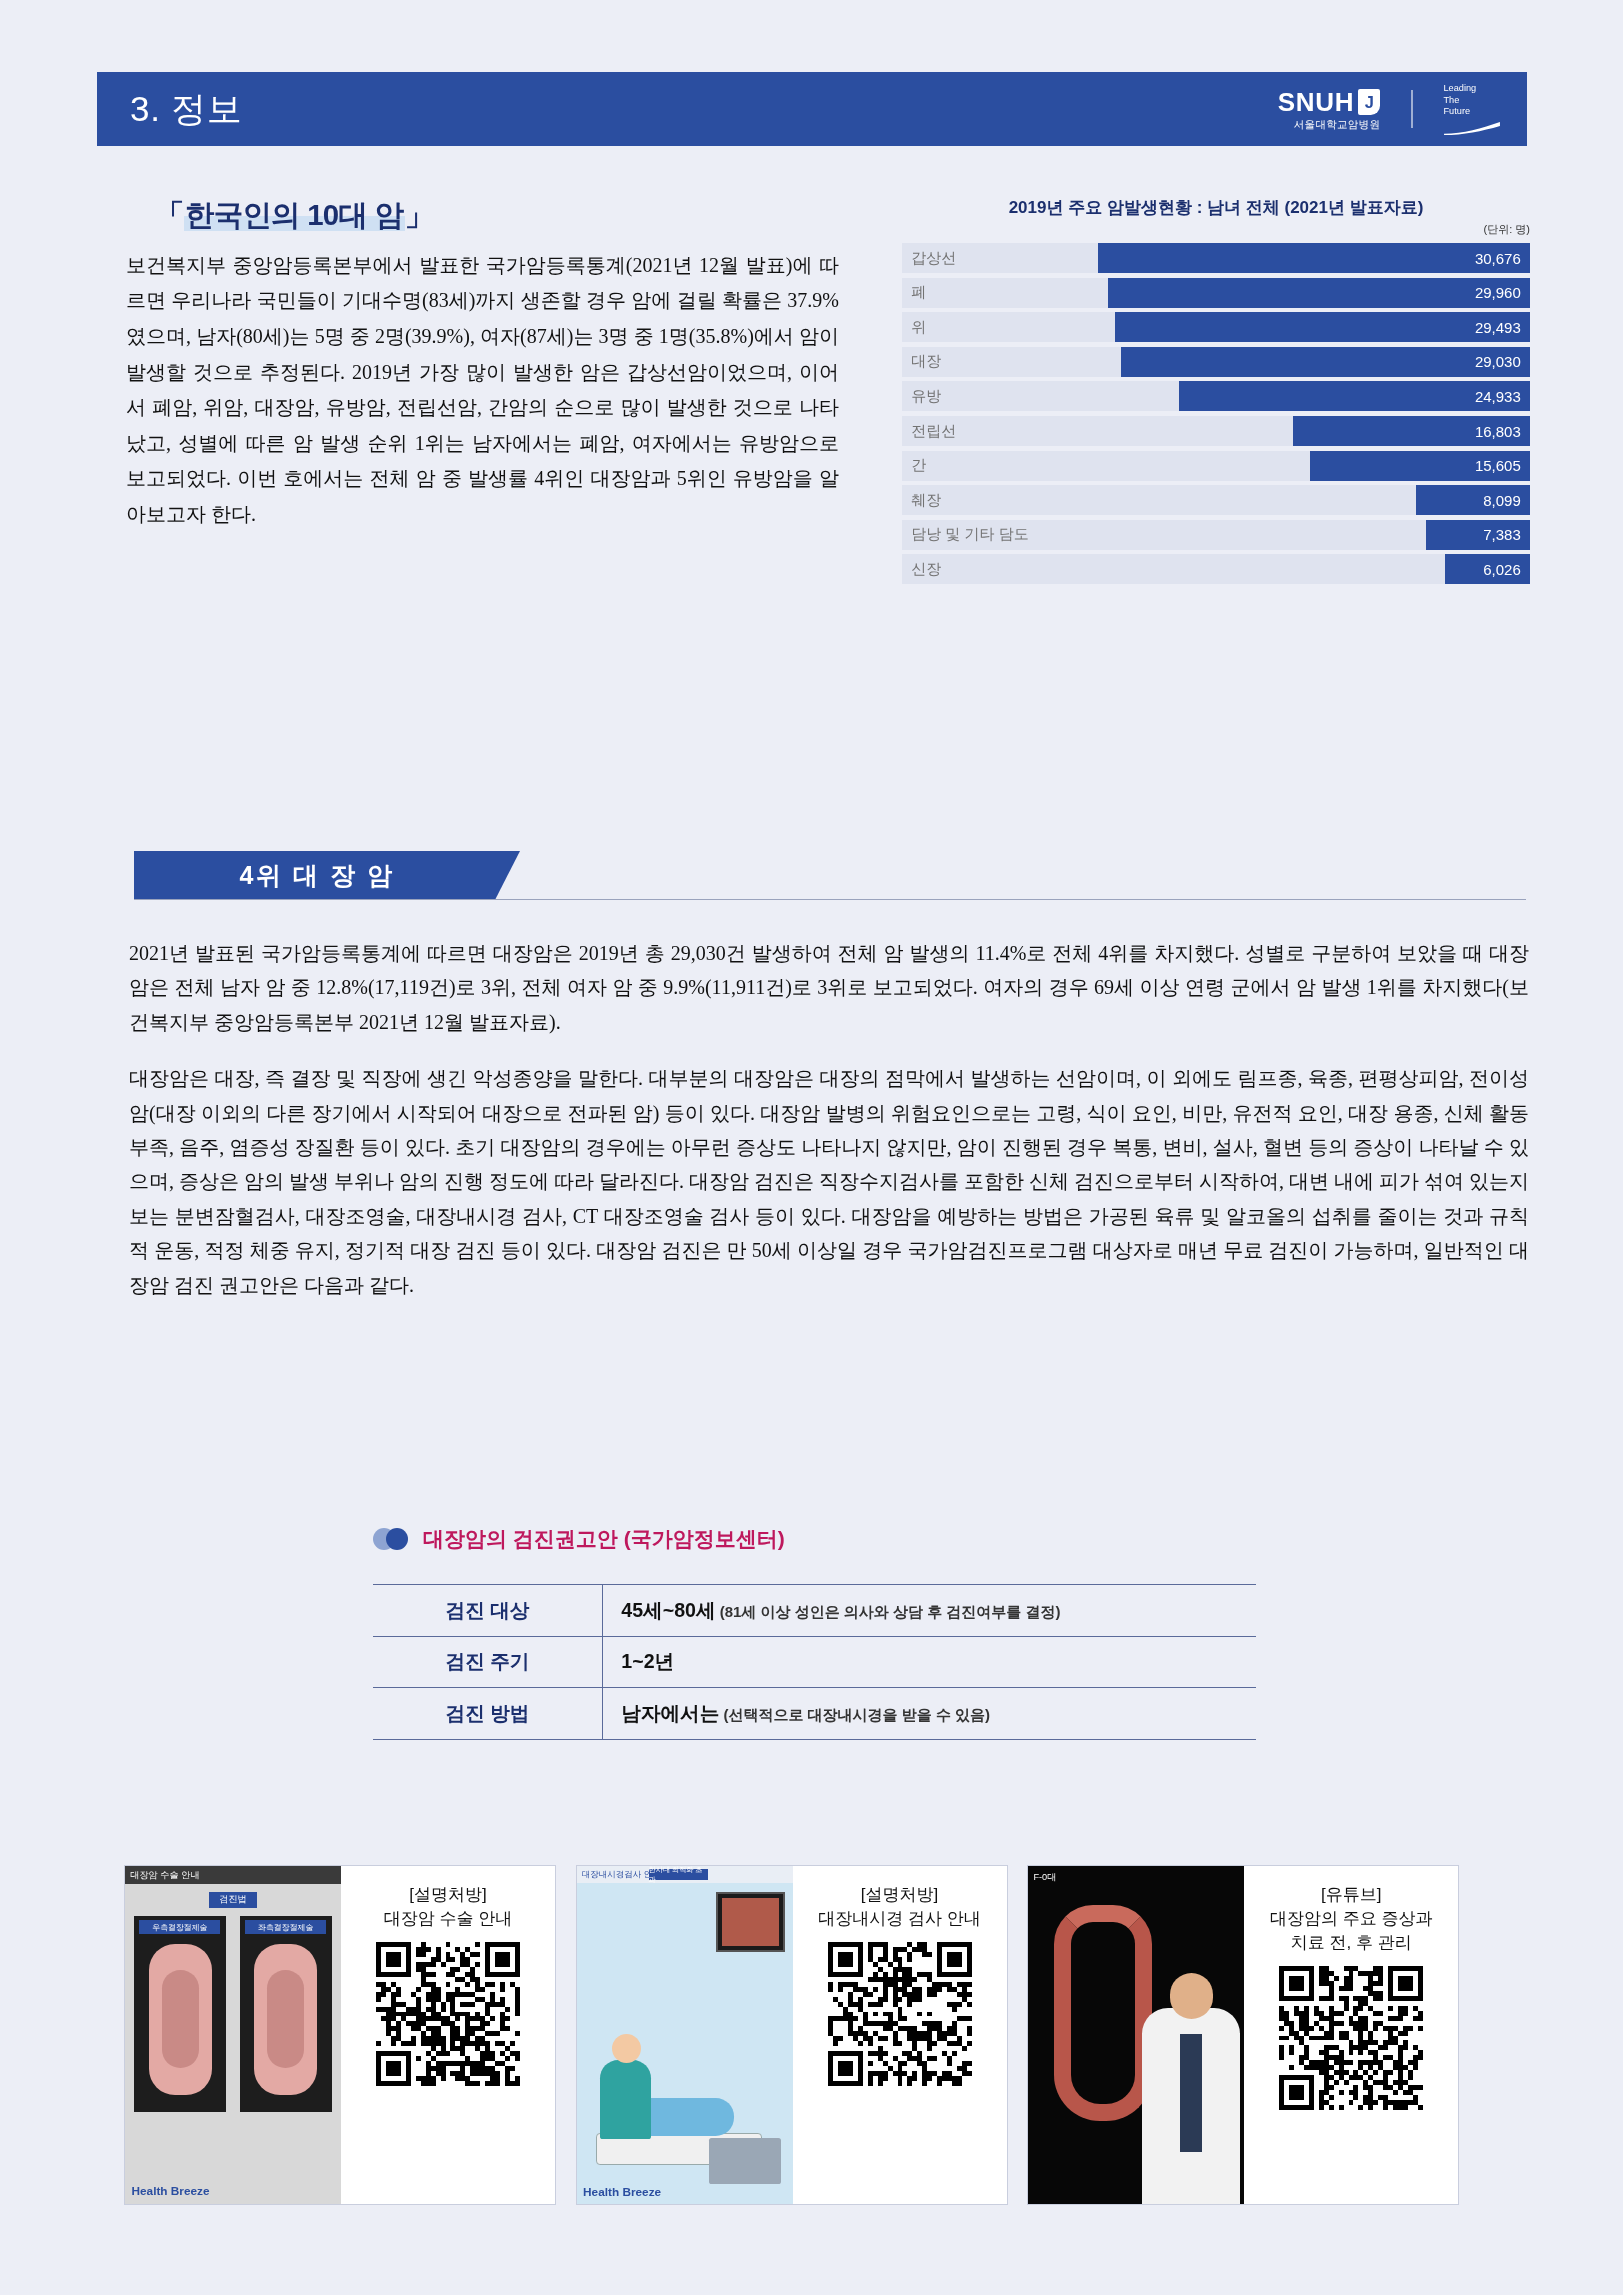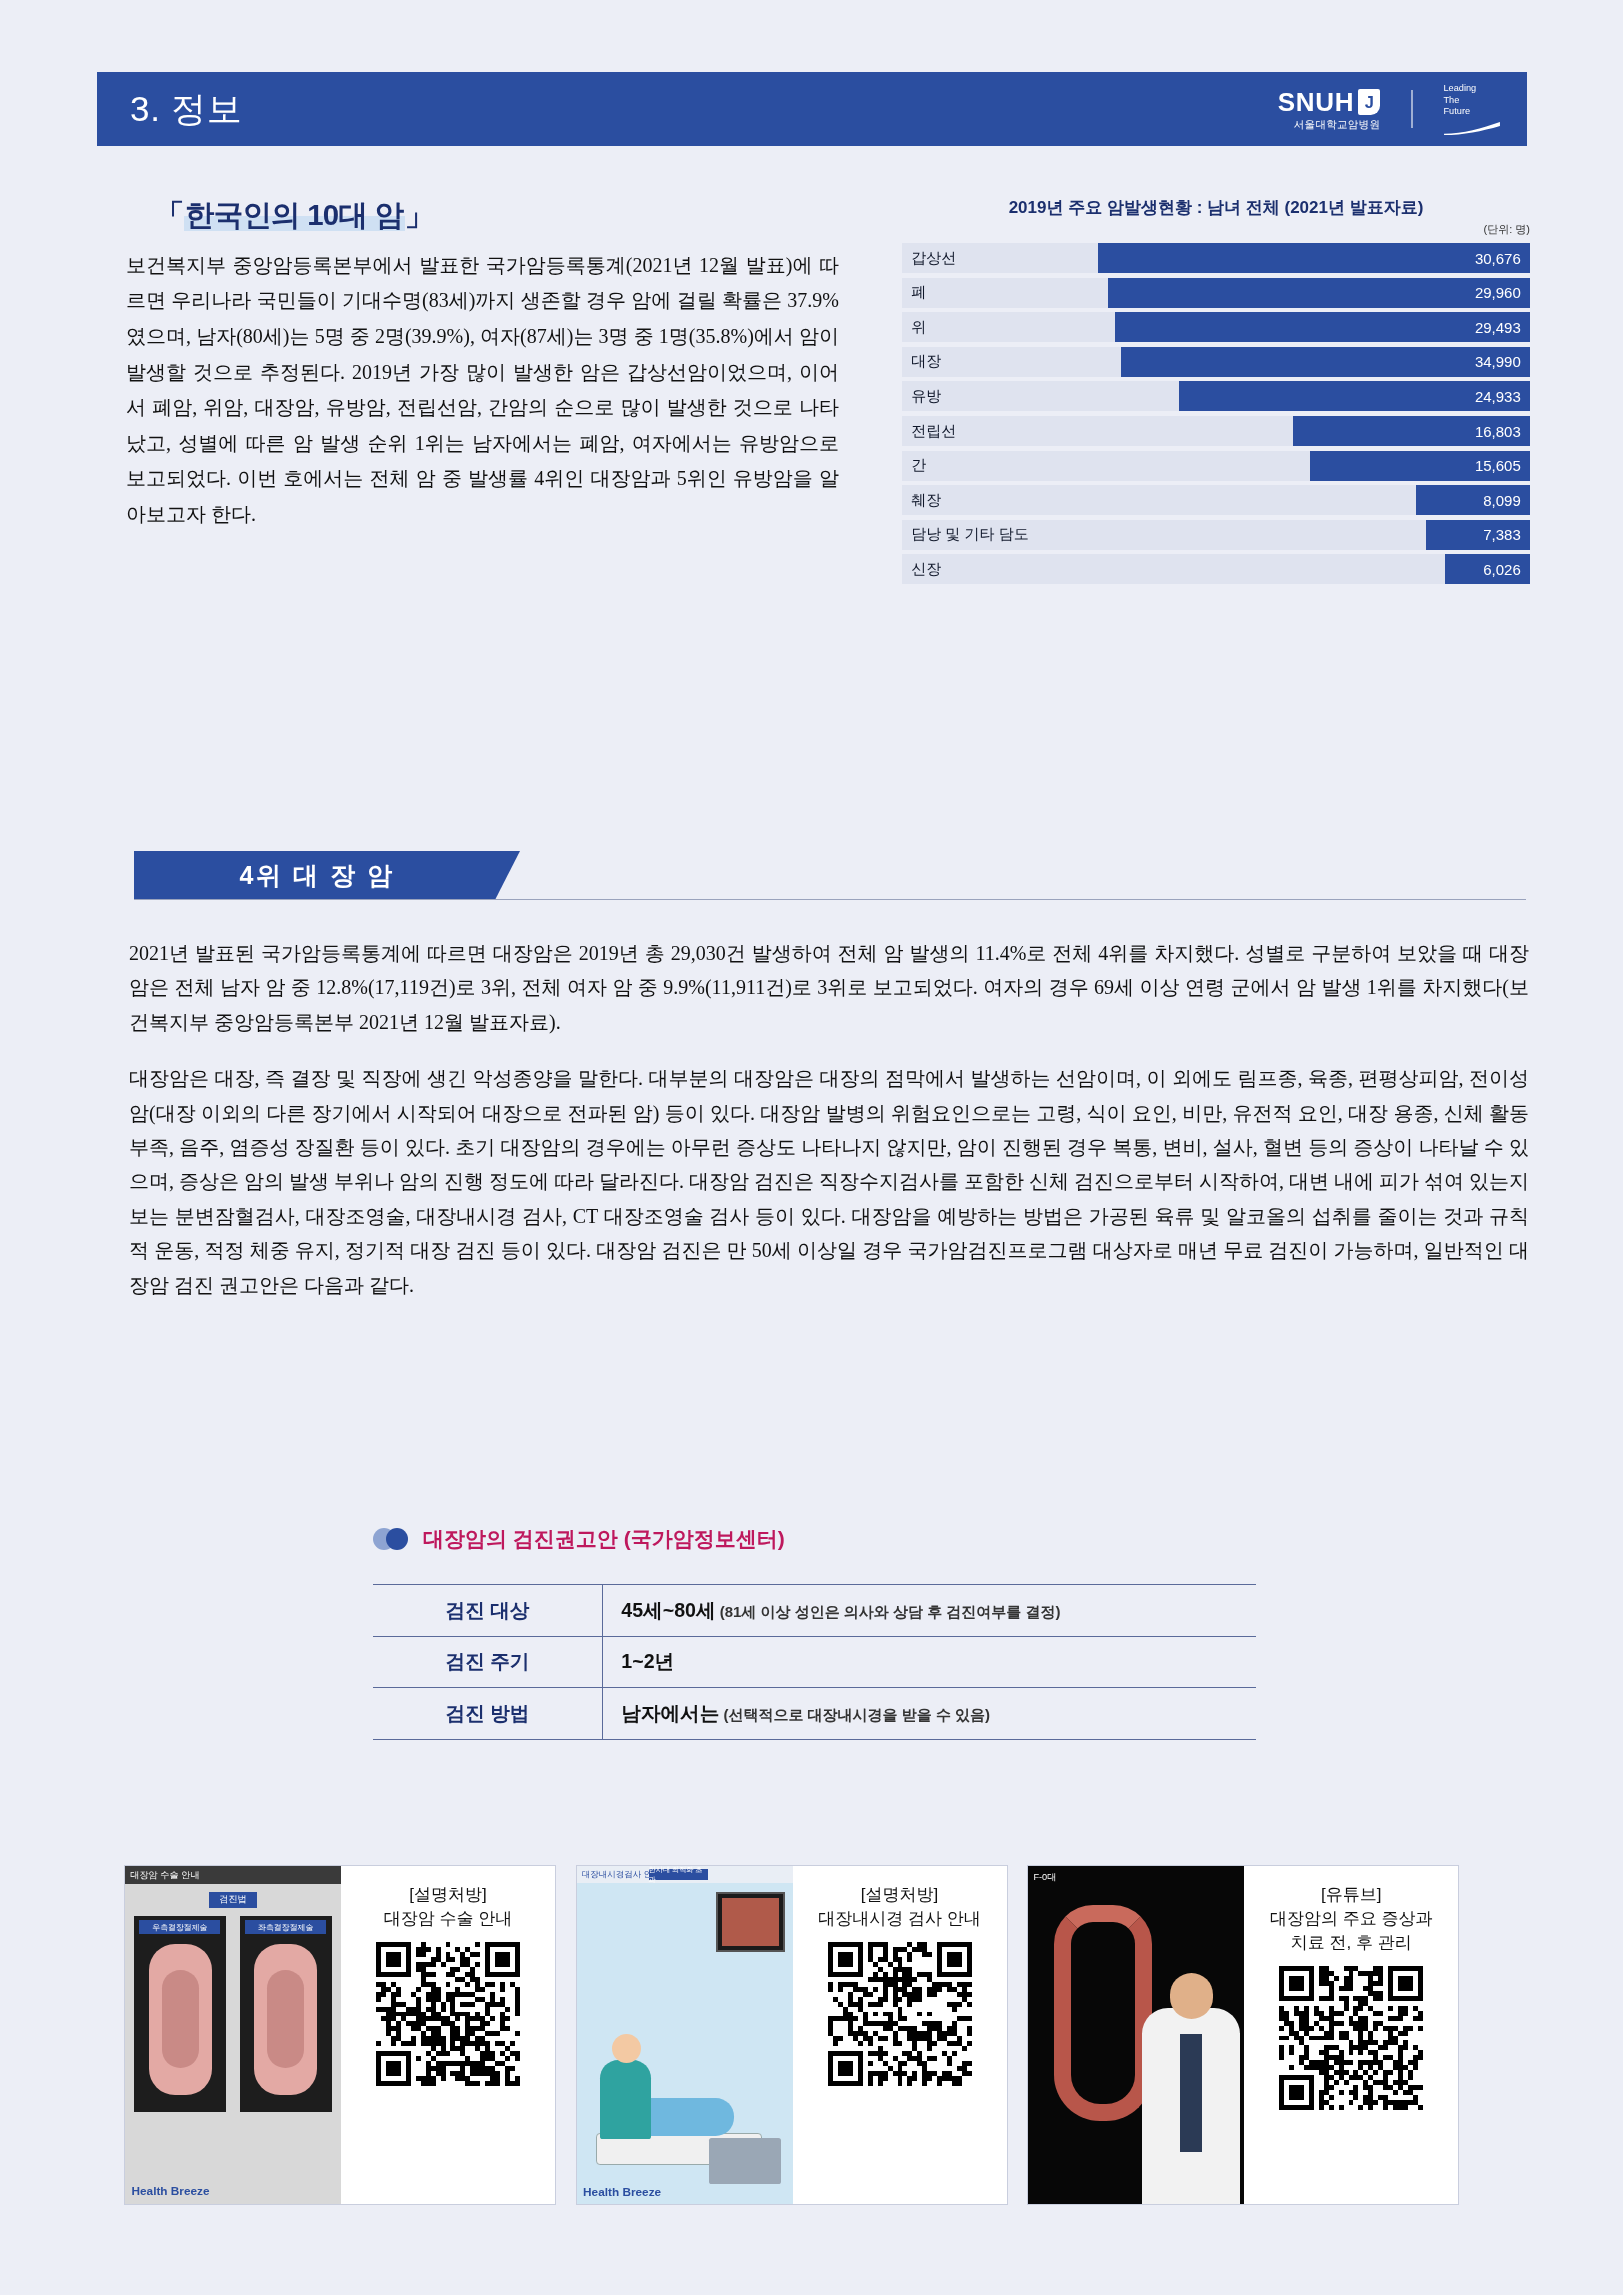--- a/index.html
+++ b/index.html
@@ -159,21 +159,21 @@
   }
   .bar-row {
     display: flex;
     align-items: stretch;
     height: 30px;
     margin-bottom: 4.6px;
   }
   .bar-label {
     width: 149px;
     background: #dfe3ef;
-    color: #0f172a;
+    color: #737373;
     font-size: 15px;
     font-family: "Liberation Sans", sans-serif;
     display: flex;
     align-items: center;
     padding-left: 9.2px;
     box-sizing: border-box;
   }
   .bar-track {
     flex: 1;
     background: #dfe3ef;
@@ -448,21 +448,21 @@
             <div class="bar-track">
               <div class="bar-fill" style="width: 86.7441%;">
                 <span>29,493</span>
               </div>
             </div>
           </div>
           <div class="bar-row">
             <div class="bar-label">대장</div>
             <div class="bar-track">
               <div class="bar-fill" style="width: 85.3824%;">
-                <span>34,990</span>
+                <span>29,030</span>
               </div>
             </div>
           </div>
           <div class="bar-row">
             <div class="bar-label">유방</div>
             <div class="bar-track">
               <div class="bar-fill" style="width: 73.3324%;">
                 <span>24,933</span>
               </div>
             </div>

